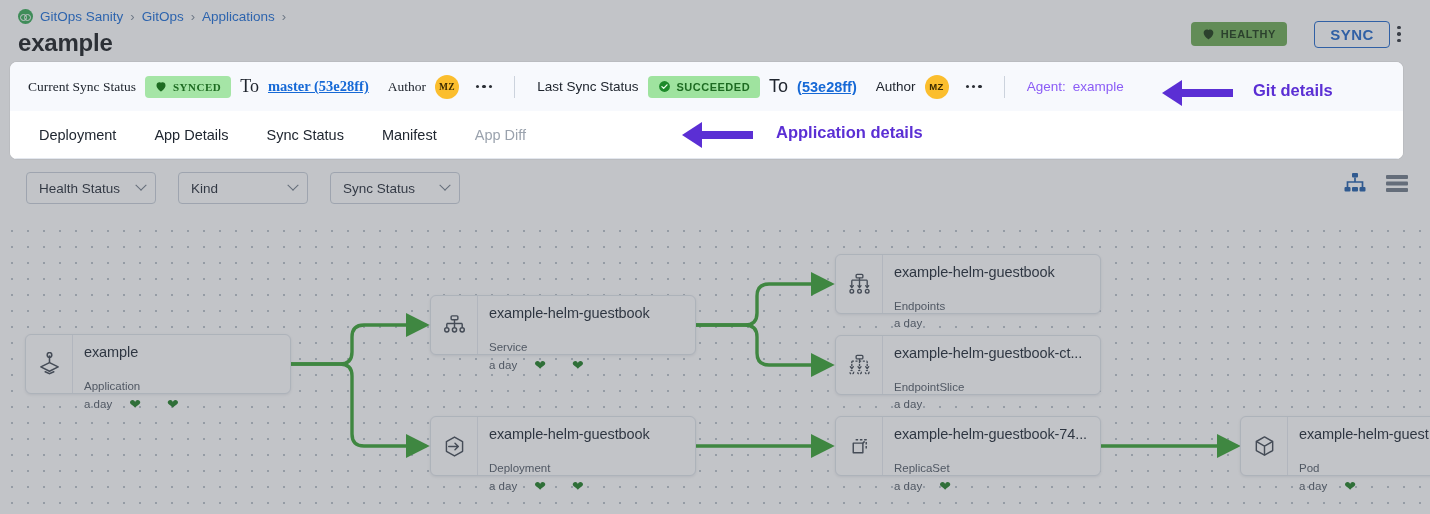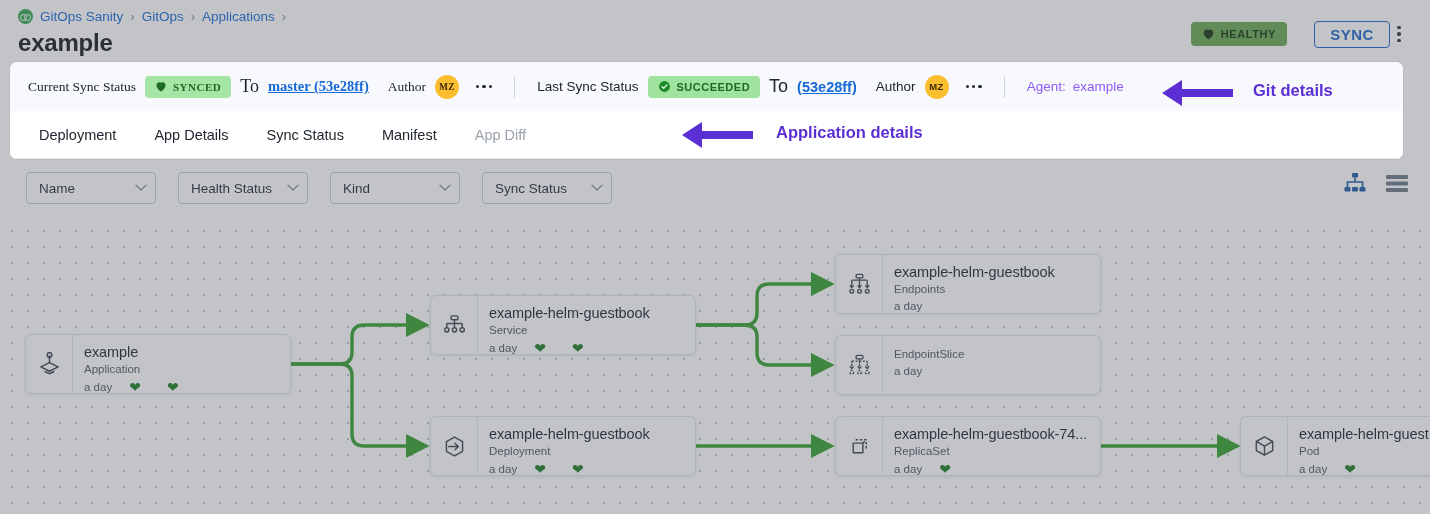--- a/index.html
+++ b/index.html
@@ -96,21 +96,21 @@
     background-image: radial-gradient(circle, #b9c0c9 1.1px, transparent 1.2px);
     background-size: 16px 16px; background-position: 4px 6px; z-index: 4; overflow: hidden; }
   .edges { position: absolute; left: 0; top: 0; width: 1430px; height: 297px; }
 
   .node { position: absolute; background: #ffffff; border: 1px solid #dfe4ea; border-radius: 6px;
     box-shadow: 0 1px 3px rgba(20,30,45,0.10); display: flex; align-items: stretch; }
   .node-icon { width: 47px; display: flex; align-items: center; justify-content: center;
     border-right: 1px solid #e6eaef; color: #3c444f; flex: none; }
   .node-body { flex: 1; padding: 9px 11px 0 11px; min-width: 0; }
   .node-title { font-size: 14.5px; color: #17202c; white-space: nowrap; overflow: hidden; letter-spacing: -0.1px; }
-  .node-kind { font-size: 11.5px; color: #4d5662; margin-top: 3px; }
+  .node-kind { font-size: 11.5px; color: #4d5662; margin-top: 20px; }
   .node-meta { display: flex; align-items: center; gap: 17px; margin-top: 5px; }
   .node-age { font-size: 11.5px; color: #4d5662; }
   .heart { color: #1a7a1e; font-size: 14px; line-height: 1; }
 
   svg.icon { display: block; }
 </style>
 </head>
 <body>
 
 <div id="app">
@@ -220,24 +220,20 @@
       <div class="anno-arrow" style="left:672px; top:11px;">
         <span class="head"></span>
         <span class="tail"></span>
       </div>
       <div class="anno-label" style="left:766px; top:12px;">Application details</div>
     </div>
   </div>
 
   <div class="toolbar">
     <div class="filter">
-      <span>Name</span>
-      <span class="chev"></span>
-    </div>
-    <div class="filter">
       <span>Health Status</span>
       <span class="chev"></span>
     </div>
     <div class="filter">
       <span>Kind</span>
       <span class="chev"></span>
     </div>
     <div class="filter">
       <span>Sync Status</span>
       <span class="chev"></span>
@@ -373,20 +369,21 @@
           <rect x="9.5" y="2.5" width="7" height="3.6" rx="1" stroke="#3c444f" stroke-width="1.4" fill="none"></rect>
           <path d="M13 6.1v2.4M5 8.5h16M5 8.5v3M13 8.5v3M21 8.5v3" stroke="#3c444f" stroke-width="1.4" fill="none" stroke-dasharray="2.2 1.6"></path>
           <path d="M5 11.5v4.3M13 11.5v4.3M21 11.5v4.3" stroke="#3c444f" stroke-width="1.4" stroke-dasharray="2.2 1.6"></path>
           <path d="M3.4 14.2 5 16.2l1.6-2M11.4 14.2 13 16.2l1.6-2M19.4 14.2 21 16.2l1.6-2" stroke="#3c444f" stroke-width="1.4" fill="none" stroke-linecap="round" stroke-linejoin="round"></path>
           <circle cx="5" cy="20" r="1.9" stroke="#3c444f" stroke-width="1.4" fill="none" stroke-dasharray="2 1.4"></circle>
           <circle cx="13" cy="20" r="1.9" stroke="#3c444f" stroke-width="1.4" fill="none" stroke-dasharray="2 1.4"></circle>
           <circle cx="21" cy="20" r="1.9" stroke="#3c444f" stroke-width="1.4" fill="none" stroke-dasharray="2 1.4"></circle>
         </svg>
       </div>
       <div class="node-body">
+        <div class="node-title">example-helm-guestbook-ct...</div>
         <div class="node-kind">EndpointSlice</div>
         <div class="node-meta">
           <span class="node-age">a day</span>
         </div>
       </div>
     </div>
 
     <div class="node" style="left:835px; top:199px; width:266px; height:60px;">
       <div class="node-icon">
         <svg class="icon" width="25" height="25" viewBox="0 0 26 26">

